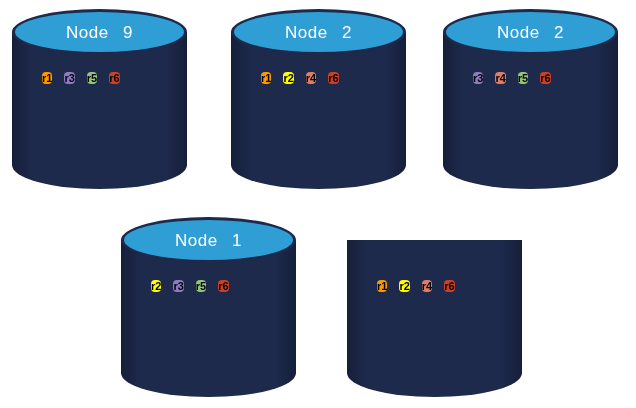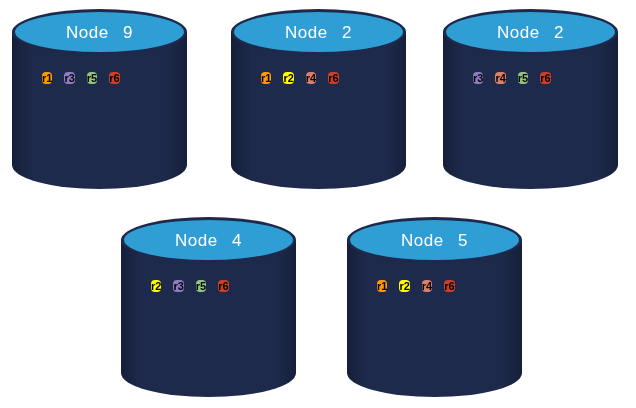--- a/index.html
+++ b/index.html
@@ -120,42 +120,39 @@
           <span class="bar-label">r5</span>
         </div>
         <div class="bar" style="background: rgb(204, 65, 37);">
           <span class="bar-label">r6</span>
         </div>
       </div>
     </div>
     <div class="node" style="left: 121px; top: 217px;">
       <div class="cyl-body"></div>
       <div class="cyl-top">
-        <span class="node-title">Node 4</span>
+        <span class="node-title">Node 1</span>
       </div>
       <div class="bars">
         <div class="bar" style="background: rgb(255, 255, 0);">
           <span class="bar-label">r2</span>
         </div>
         <div class="bar" style="background: rgb(142, 124, 195);">
           <span class="bar-label">r3</span>
         </div>
         <div class="bar" style="background: rgb(147, 196, 125);">
           <span class="bar-label">r5</span>
         </div>
         <div class="bar" style="background: rgb(204, 65, 37);">
           <span class="bar-label">r6</span>
         </div>
       </div>
     </div>
     <div class="node" style="left: 347px; top: 217px;">
       <div class="cyl-body"></div>
-      <div class="cyl-top">
-        <span class="node-title">Node 5</span>
-      </div>
       <div class="bars">
         <div class="bar" style="background: rgb(255, 153, 0);">
           <span class="bar-label">r1</span>
         </div>
         <div class="bar" style="background: rgb(255, 255, 0);">
           <span class="bar-label">r2</span>
         </div>
         <div class="bar" style="background: rgb(221, 126, 107);">
           <span class="bar-label">r4</span>
         </div>

